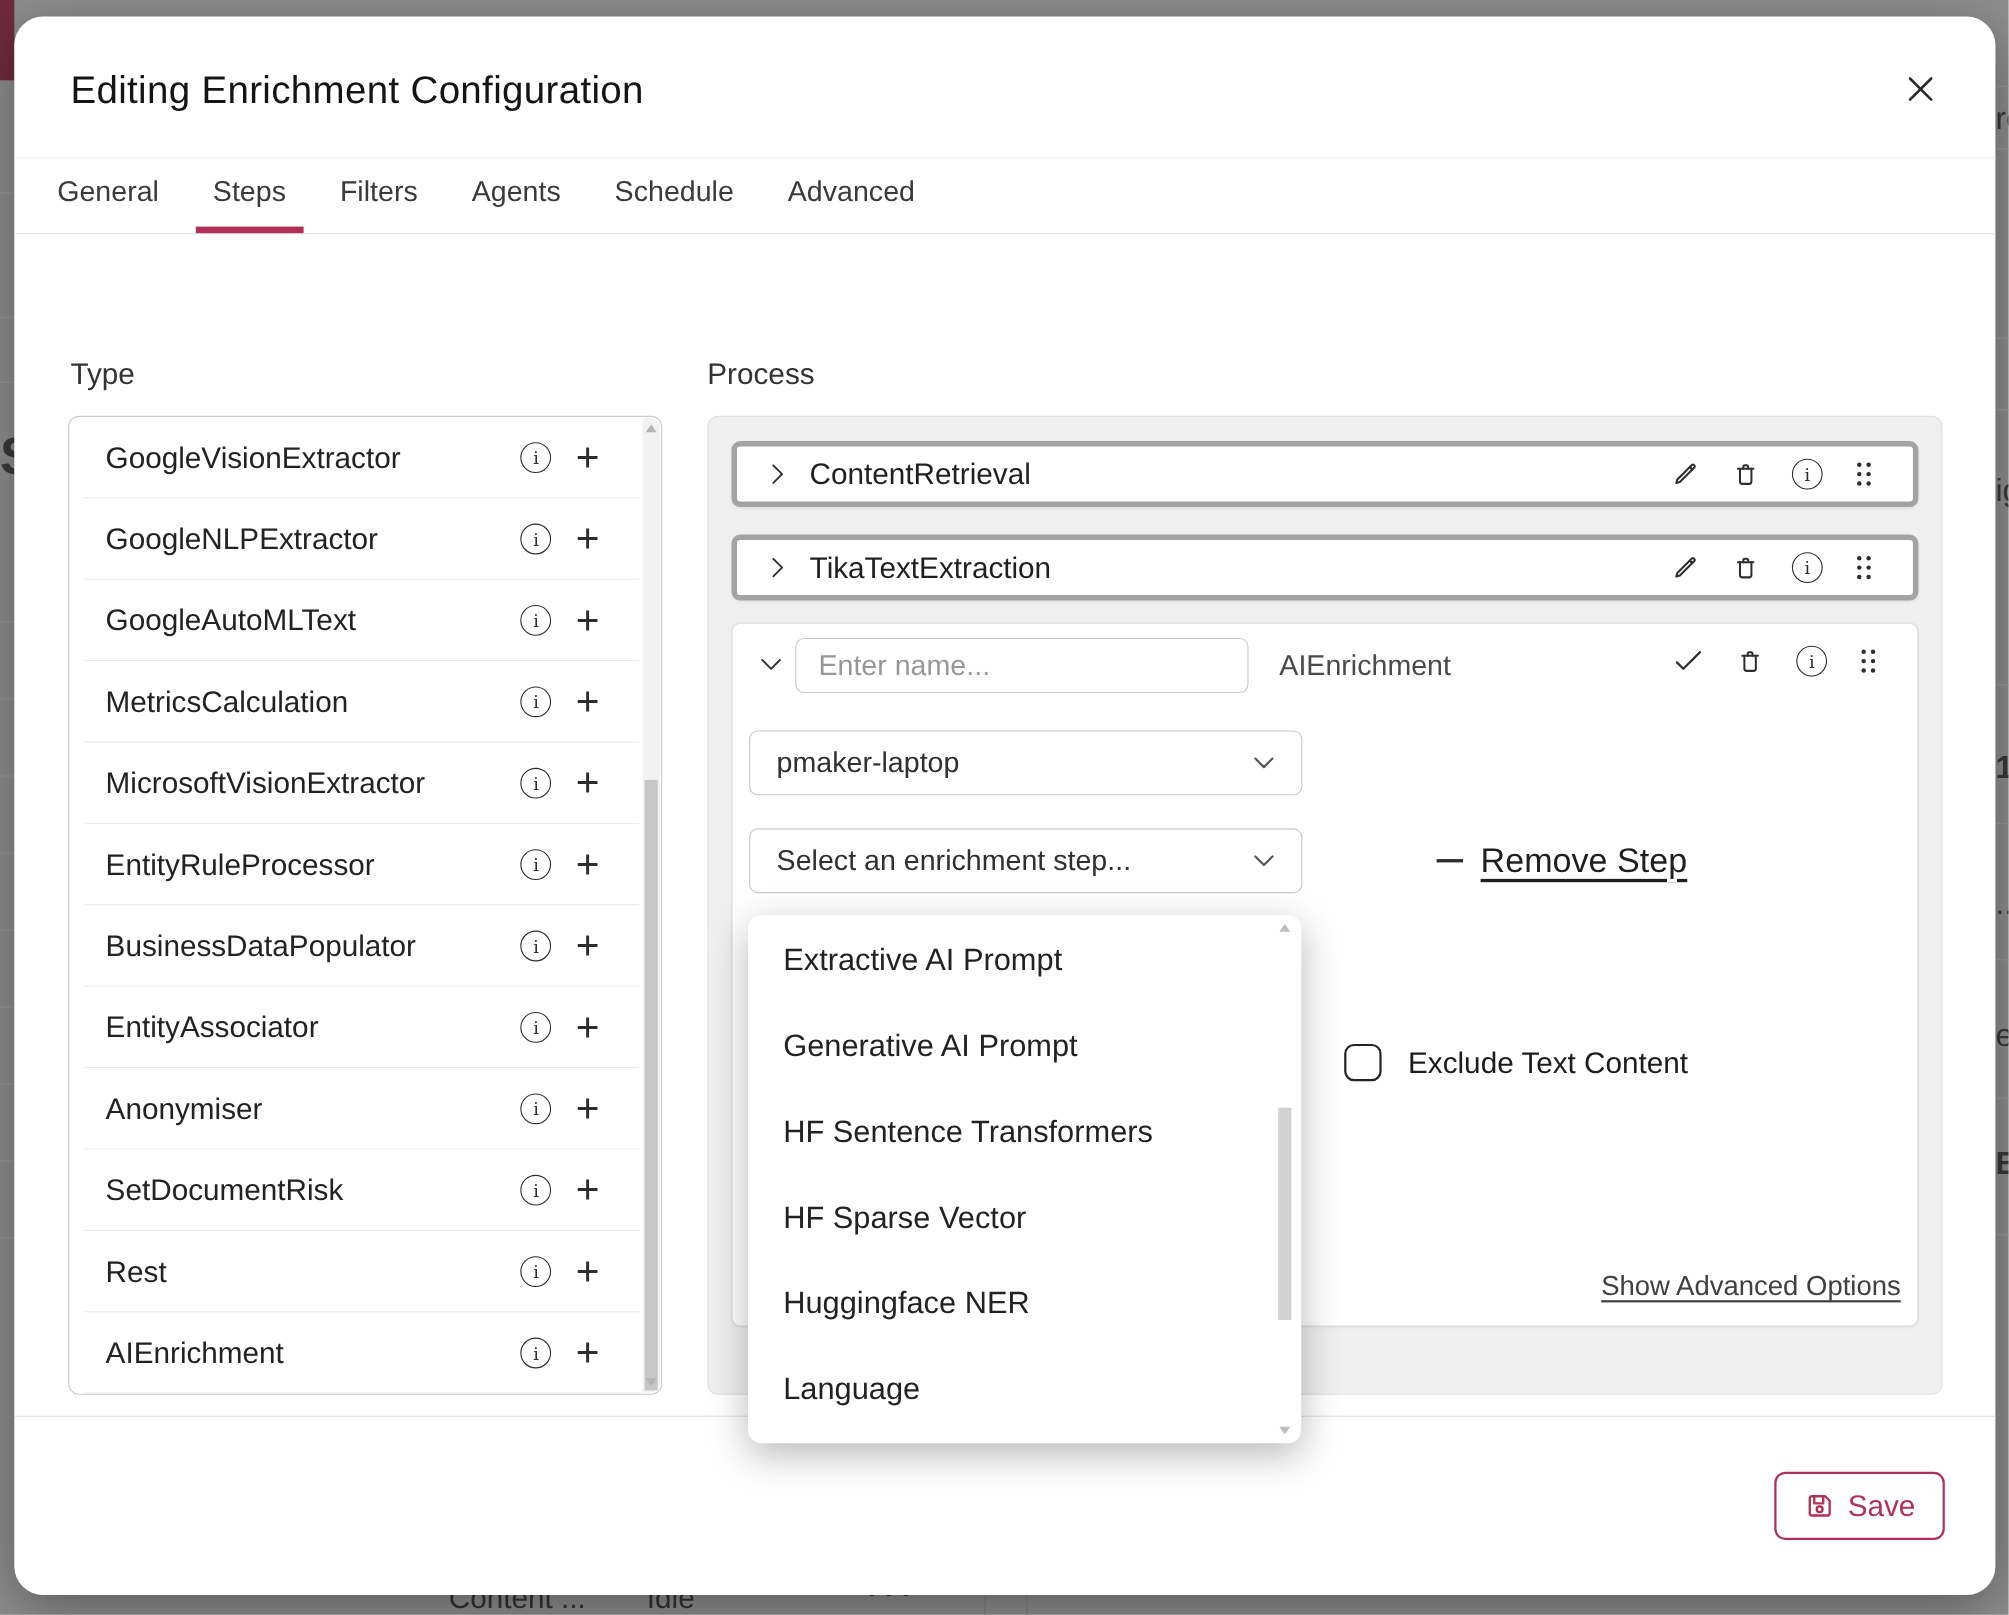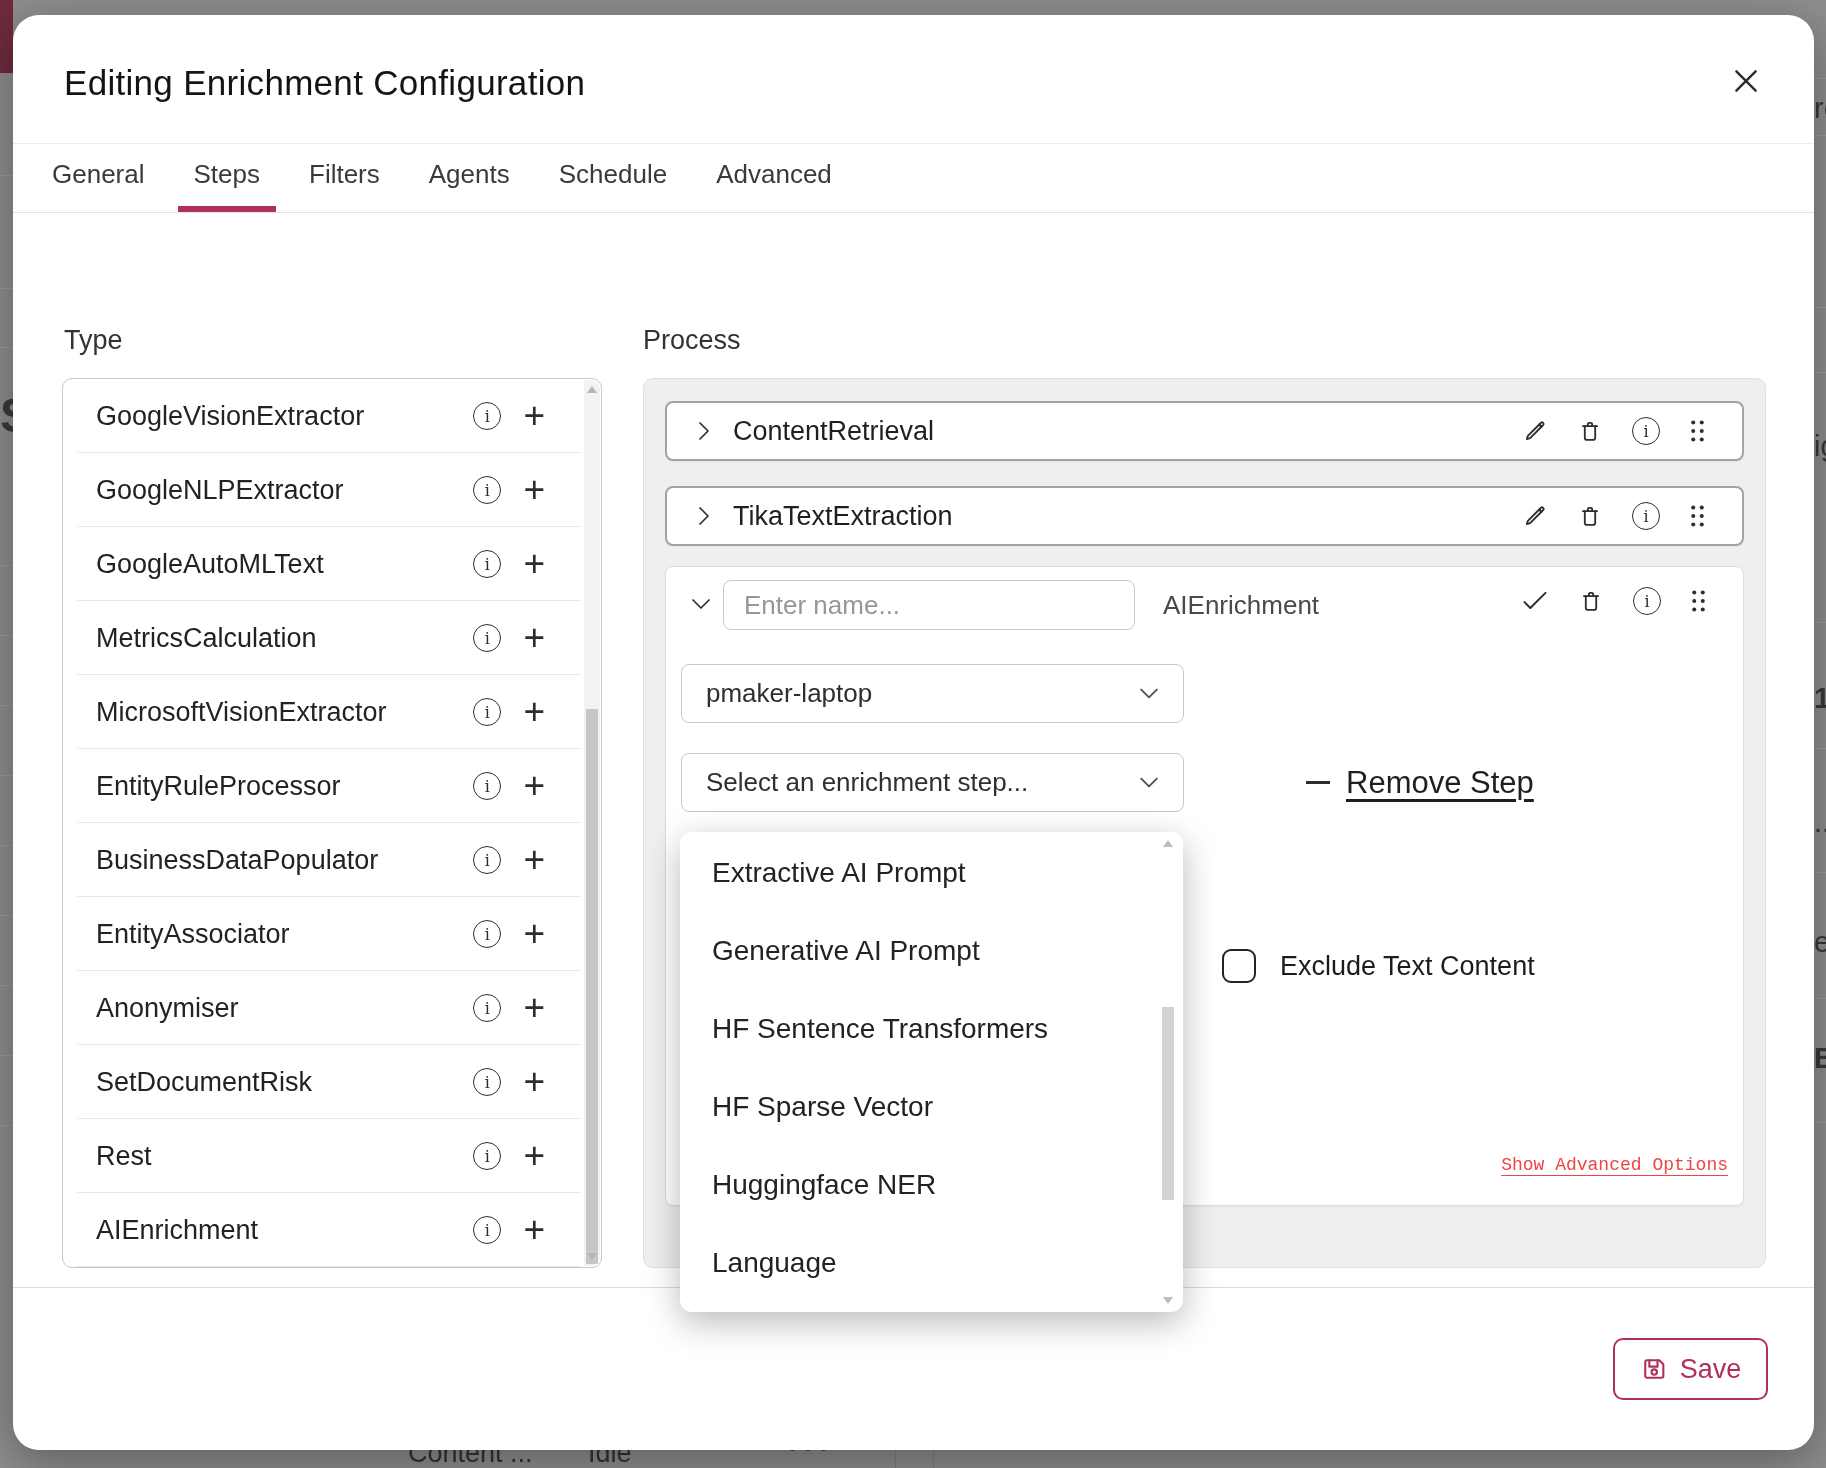--- a/index.html
+++ b/index.html
@@ -66,21 +66,21 @@
   .v-scrollbar .thumb { position:absolute; left:2px; width:12px; background:#c6c6c6; }
   .type-thumb { top:329px; height:555px; }
 
   
   .process-panel {
     position:absolute; left:630px; top:363px; width:1123px; height:890px;
     background:#efefef; border:1px solid #e0e0e0; border-radius:10px;
     padding:22px 21px 0 21px; z-index:2;
   }
   .step-row {
-    height:60px; margin-bottom:25px; background:#fff; border:2px solid #a3a3a3; border-radius:8px;
+    height:60px; margin-bottom:25px; background:#fff; border:5px solid #a3a3a3; border-radius:8px;
     display:flex; align-items:center; padding:0 36px 0 28px; box-shadow:0 1px 2px rgba(0,0,0,.05);
   }
   .step-row .s-name { font-size:27px; color:#1f1f1f; margin-left:20px; flex:1; }
   .row-icons { display:flex; align-items:center; gap:29px; }
   svg.lineicon { stroke:#2e2e2e; fill:none; stroke-width:1.7; stroke-linecap:round; stroke-linejoin:round; }
 
   
   .expanded-card {
     position:relative; height:640px; margin-top:-5px; background:#fff;
     border:1px solid #dcdcdc; border-radius:8px; box-shadow:0 1px 2px rgba(0,0,0,.05);
@@ -101,21 +101,21 @@
   }
   .select-box .sel-val { flex:1; font-size:26px; color:#2f2f2f; }
   .select-1 { top:97px; }
   .select-2 { top:186px; }
   .remove-row { position:absolute; left:640px; top:186px; height:59px; display:flex; align-items:center; cursor:pointer; }
   .minus-icon { width:24px; height:3px; background:#2c2c2c; margin-right:16px; }
   .remove-label { font-size:31px; color:#1f1f1f; text-decoration:underline; text-underline-offset:6px; }
   .exclude-row { position:absolute; left:556px; top:382px; display:flex; align-items:center; cursor:pointer; }
   .checkbox { width:34px; height:34px; border:2.5px solid #242424; border-radius:9px; background:#fff; }
   .exclude-label { margin-left:24px; font-size:27px; color:#1c1c1c; }
-  .advanced-link { position:absolute; right:15px; top:588px; font-size:18px; color:#ef4444; text-decoration:underline; text-underline-offset:5px; cursor:pointer;font-family:Liberation Mono, monospace; }
+  .advanced-link { position:absolute; right:15px; top:588px; font-size:25px; color:#404040; text-decoration:underline; text-underline-offset:5px; cursor:pointer; }
 
   
   .dropdown {
     position:absolute; left:667px; top:817px; width:503px; height:480px;
     background:#fff; border-radius:12px; box-shadow:0 10px 35px rgba(0,0,0,.28);
     z-index:6; padding-top:2px;
   }
   .dd-item { height:78px; display:flex; align-items:center; padding-left:32px; font-size:28px; color:#222; cursor:pointer; }
   .dd-scrollbar { position:absolute; top:6px; bottom:6px; right:6px; width:17px; background:#fff; }
   .dd-scrollbar .arr { position:absolute; left:3px; width:0; height:0; border-left:5px solid transparent; border-right:5px solid transparent; }

